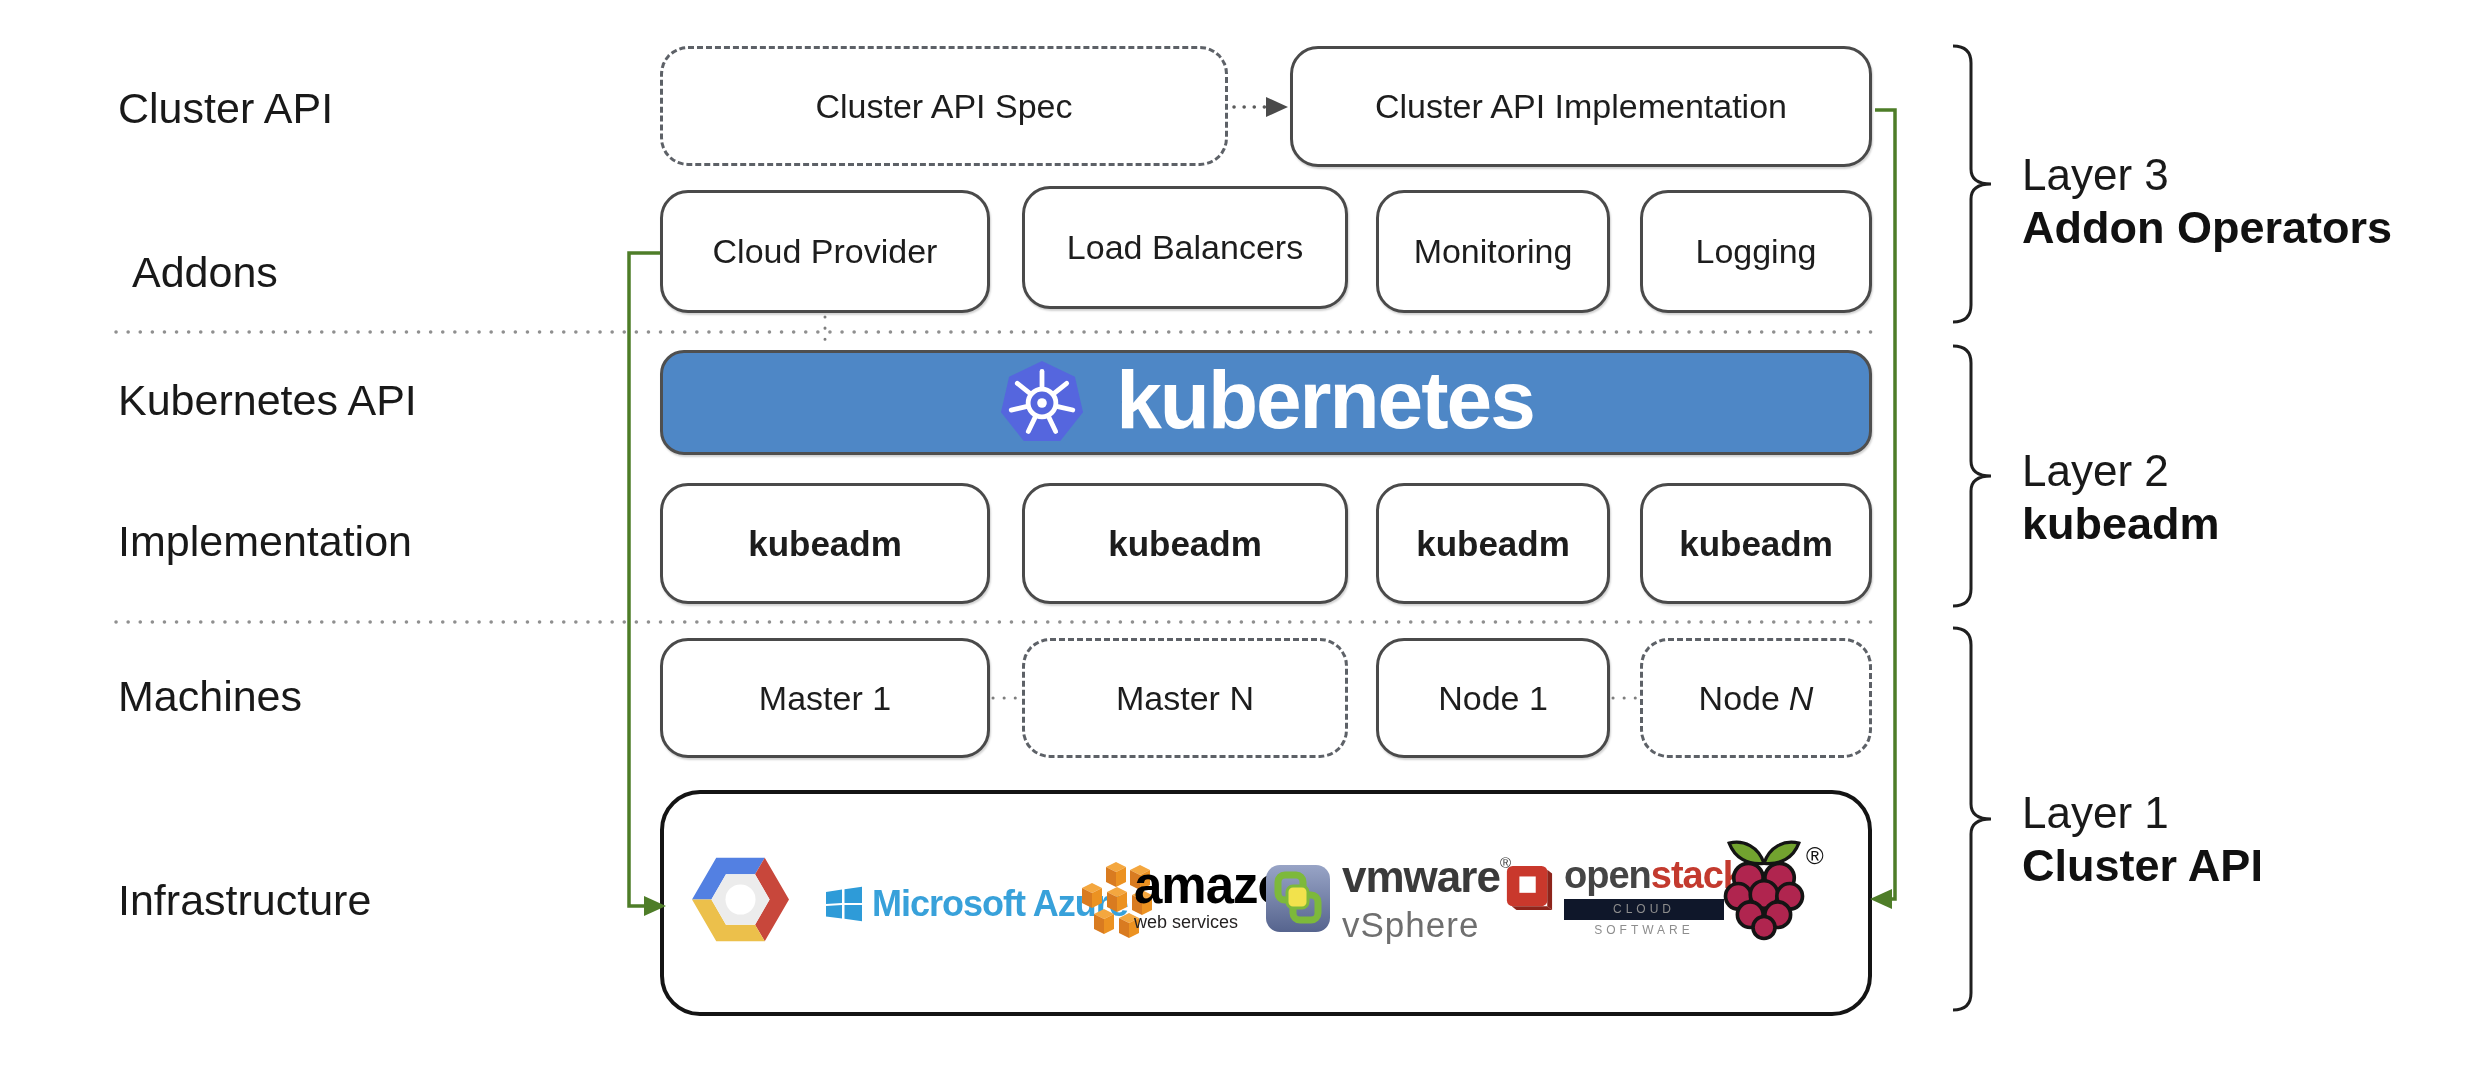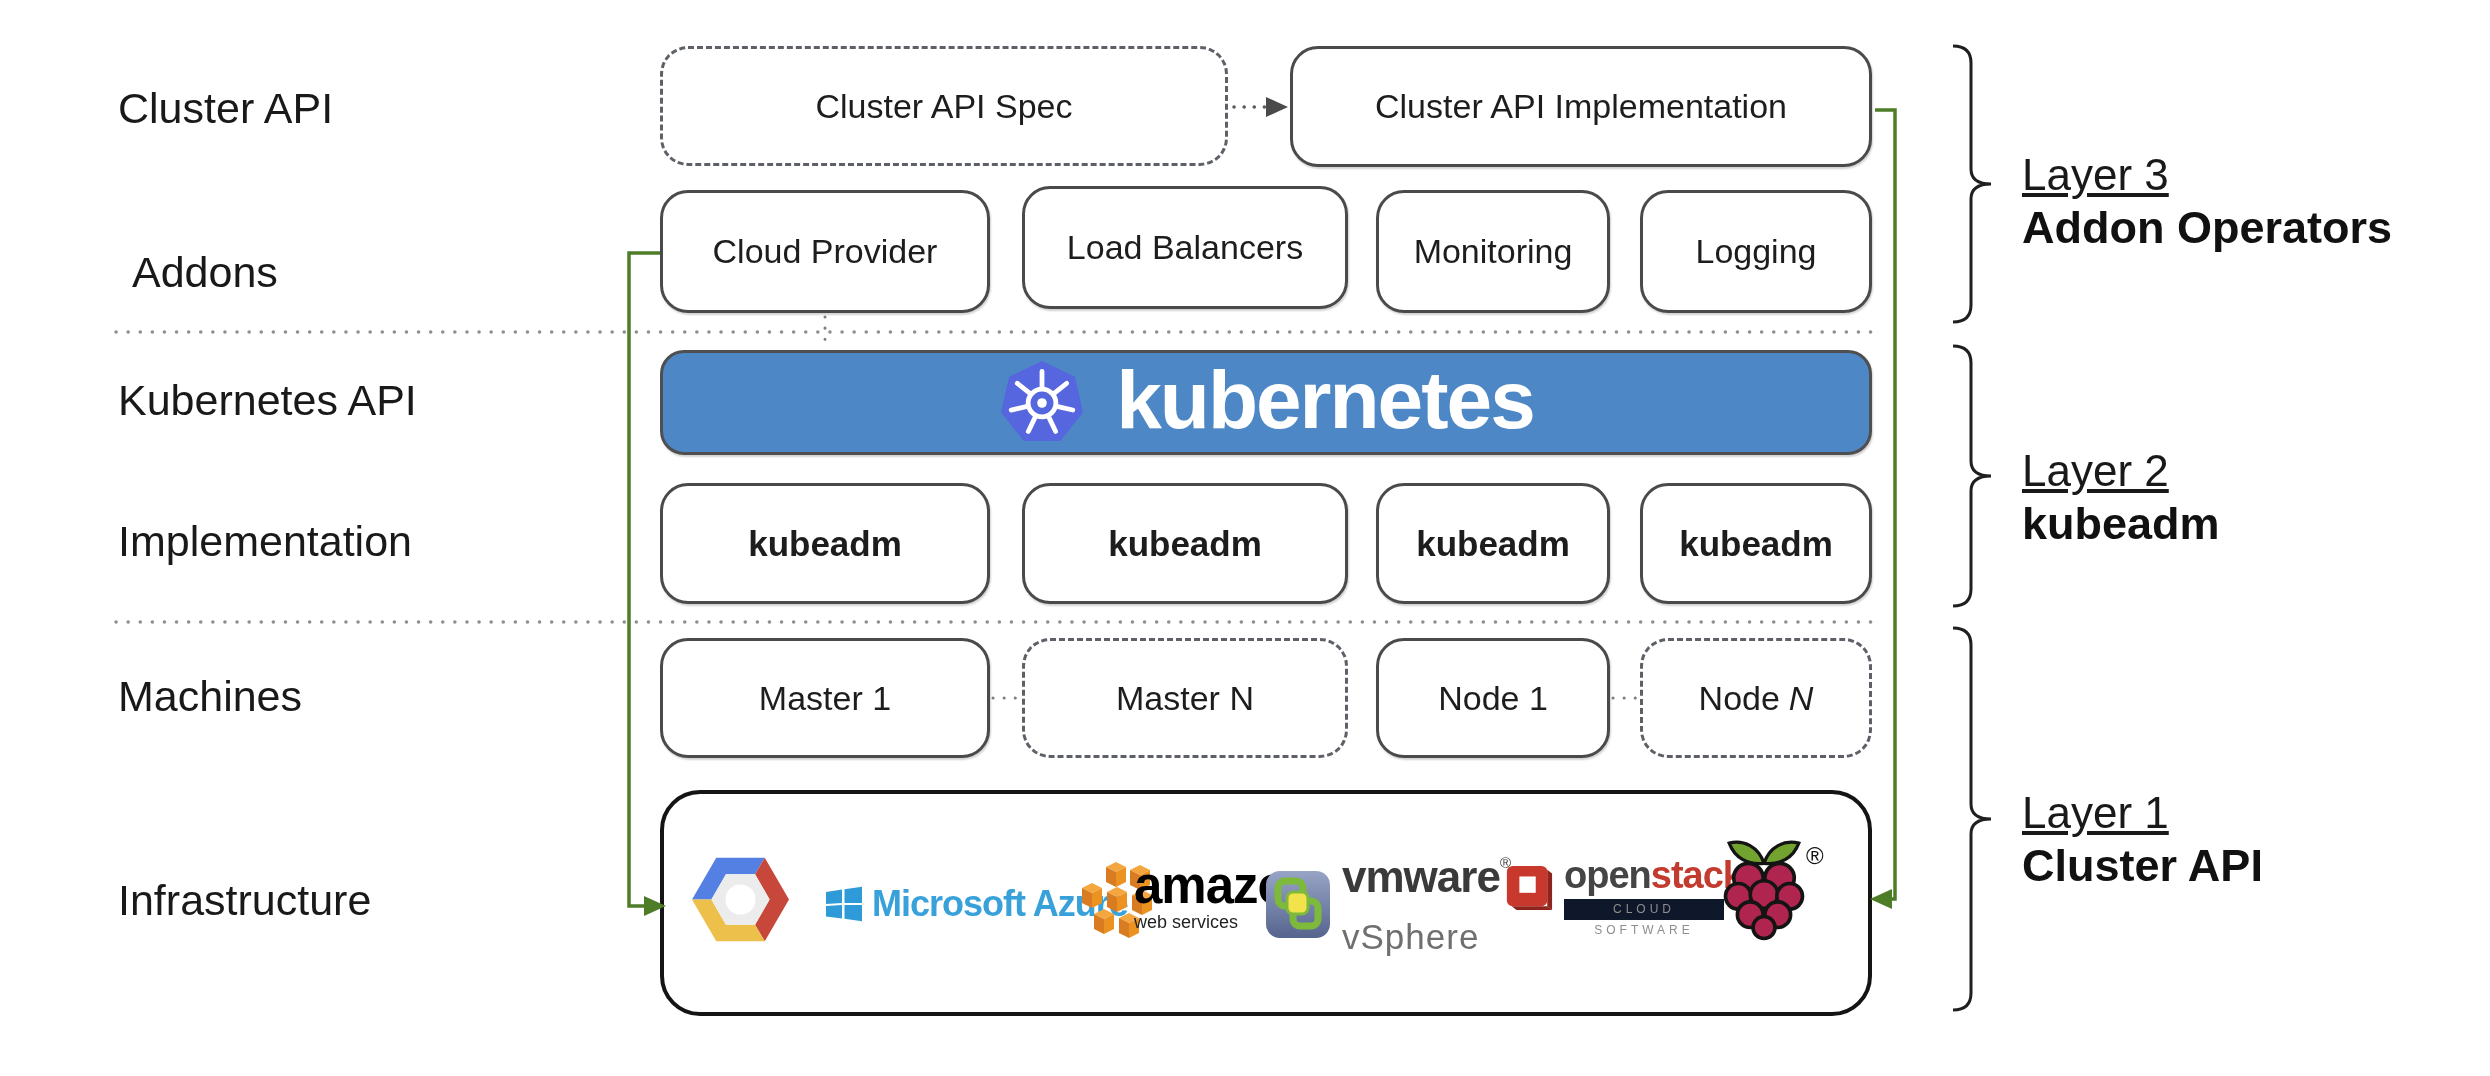--- a/index.html
+++ b/index.html
@@ -20,31 +20,31 @@
     position:absolute;left:660px;top:350px;width:1212px;height:105px;
     background:#4E87C6;border:3px solid #4f4f4f;border-radius:24px;
     display:flex;align-items:center;justify-content:center;gap:30px;
     box-shadow:1px 2px 2px rgba(0,0,0,.18);box-sizing:border-box;
   }
   .k8s-word{font-size:82px;font-weight:bold;color:#ffffff;letter-spacing:-2px;padding-bottom:6px;}
   .infra{
     position:absolute;left:660px;top:790px;width:1212px;height:226px;
     background:#fff;border:4px solid #141414;border-radius:40px;box-sizing:border-box;
   }
-  .layer-name{position:absolute;left:2022px;font-size:44px;color:#191919;white-space:nowrap;text-decoration:underline;}
+  .layer-name{position:absolute;left:2022px;font-size:44px;color:#191919;white-space:nowrap;}
   .layer-title{position:absolute;left:2022px;font-size:45px;font-weight:bold;color:#111;white-space:nowrap;}
   .logo{position:absolute;display:flex;align-items:center;}
   .azure-text{font-size:36px;font-weight:bold;color:#38A1DA;margin-left:10px;letter-spacing:-1px;}
   .aws-text{position:absolute;left:54px;top:0;line-height:1;}
   .aws-word{font-size:51px;font-weight:bold;color:#000000;letter-spacing:-1px;}
   .aws-sub{font-size:18px;color:#221f1f;margin-top:2px;letter-spacing:0px;}
   .vm-col{margin-left:12px;line-height:1;}
   .vm-word{font-size:44px;font-weight:bold;color:#3a3a3a;letter-spacing:-1px;}
   .vm-mark{font-size:15px;vertical-align:top;color:#3a3a3a;}
-  .vm-sub{font-size:35px;color:#6f6f6f;margin-top:20px;letter-spacing:1px;}
+  .vm-sub{font-size:35px;color:#6f6f6f;margin-top:8px;letter-spacing:1px;}
   .os-col{margin-left:10px;line-height:1;}
   .os-word{font-size:38px;font-weight:bold;letter-spacing:-1px;}
   .os-open{color:#454545;}
   .os-stack{color:#C33A2E;}
   .os-tm{font-size:14px;color:#C33A2E;vertical-align:top;}
   .os-band{width:160px;height:21px;background:#0f172a;margin-top:5px;
            font-size:12px;letter-spacing:4px;color:#8d8d8d;text-align:center;line-height:21px;}
   .rpi-mark{position:absolute;left:1806px;top:842px;font-size:24px;color:#111;}
   svg{display:block;}
   #overlay{position:absolute;left:0;top:0;z-index:30;pointer-events:none;}

